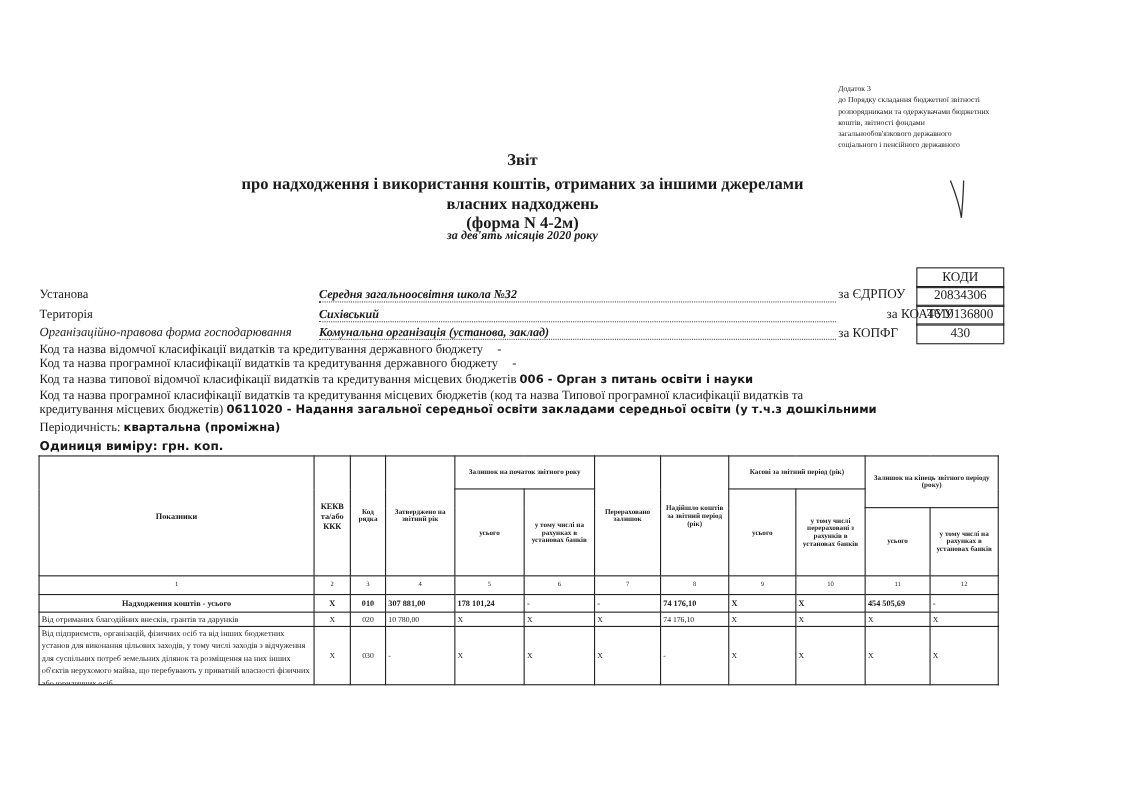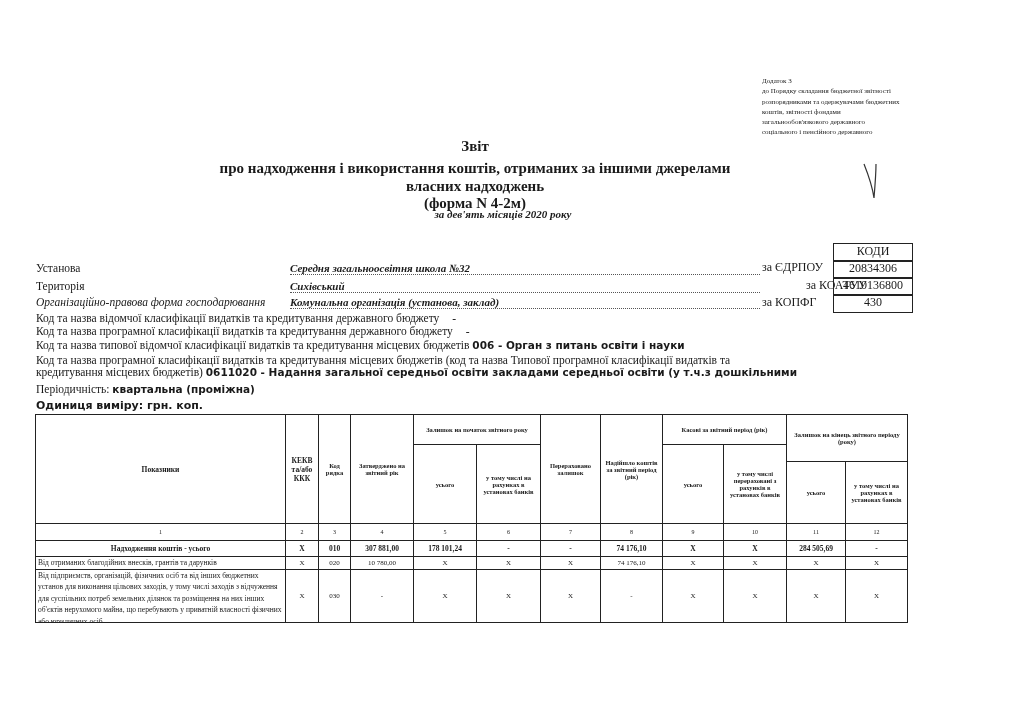--- a/index.html
+++ b/index.html
@@ -5,33 +5,33 @@
   html, body { margin: 0; padding: 0; background: #ffffff; }
   body { width: 1024px; height: 724px; position: relative; overflow: hidden;
          font-family: "Liberation Serif", serif; color: #1a1a1a; }
   .abs { position: absolute; }
   .appendix { left: 762px; top: 76px; width: 180px; font-size: 7px; line-height: 10.3px; }
   .title { left: 0; width: 950px; text-align: center; font-weight: bold; }
   .t1 { top: 138px; font-size: 15px; }
   .t2 { top: 160px; font-size: 15px; }
   .t3 { top: 178px; font-size: 15px; }
   .t4 { top: 195px; font-size: 15px; }
-  .t5 { top: 208px; font-size: 11px; font-style: italic; margin-left: 28px; }
+  .t5 { top: 208px; font-size: 11px; font-style: italic; }
   .check { left: 858px; top: 160px; width: 30px; height: 45px; }
   .label { font-size: 11.5px; left: 36px; }
   .val { font-size: 11px; font-weight: bold; font-style: italic; left: 290px; width: 470px;
          border-bottom: 1px dotted #555; padding-left: 0; }
   .codebox { left: 833px; width: 78px; border: 1.5px solid #222; text-align: center; font-size: 12px; }
   .codelabel { left: 762px; font-size: 12px; }
   .sans { font-family: "DejaVu Sans", sans-serif; font-weight: bold; font-size: 10.5px; }
   table.main { position: absolute; left: 35px; top: 414px; border-collapse: collapse;
                font-size: 6.5px; font-weight: bold; }
   table.main td { border: 1px solid #222; text-align: center; vertical-align: middle; padding: 0 2px; }
   table.main tr.num td { font-weight: normal; font-size: 6px; height: 16px; }
-  table.main tr.data td { text-align: center; font-weight: normal; font-size: 7px; }
+  table.main tr.data td { text-align: left; font-weight: normal; font-size: 7px; }
   table.main tr.data td.name { text-align: left; font-size: 7.5px; line-height: 11.5px; }
   table.main tr.data td.c { text-align: center; }
   table.main tr.bold td { font-weight: bold; font-size: 7.5px; }
   table.main tr.bold td.name { text-align: center; }
 </style>
 </head>
 <body>
 
 <div class="abs appendix">
   <div>Додаток 3</div>
@@ -148,21 +148,21 @@
     <td class="name">Надходження коштів - усього</td>
     <td class="c">X</td>
     <td class="c">010</td>
     <td>307 881,00</td>
     <td>178 101,24</td>
     <td>-</td>
     <td>-</td>
     <td>74 176,10</td>
     <td>X</td>
     <td>X</td>
-    <td>284 505,69</td>
+    <td>454 505,69</td>
     <td>-</td>
   </tr>
   <tr class="data" style="height:12px;">
     <td class="name">Від отриманих благодійних внесків, грантів та дарунків</td>
     <td class="c">X</td>
     <td class="c">020</td>
     <td>10 780,00</td>
     <td>X</td>
     <td>X</td>
     <td>X</td>

